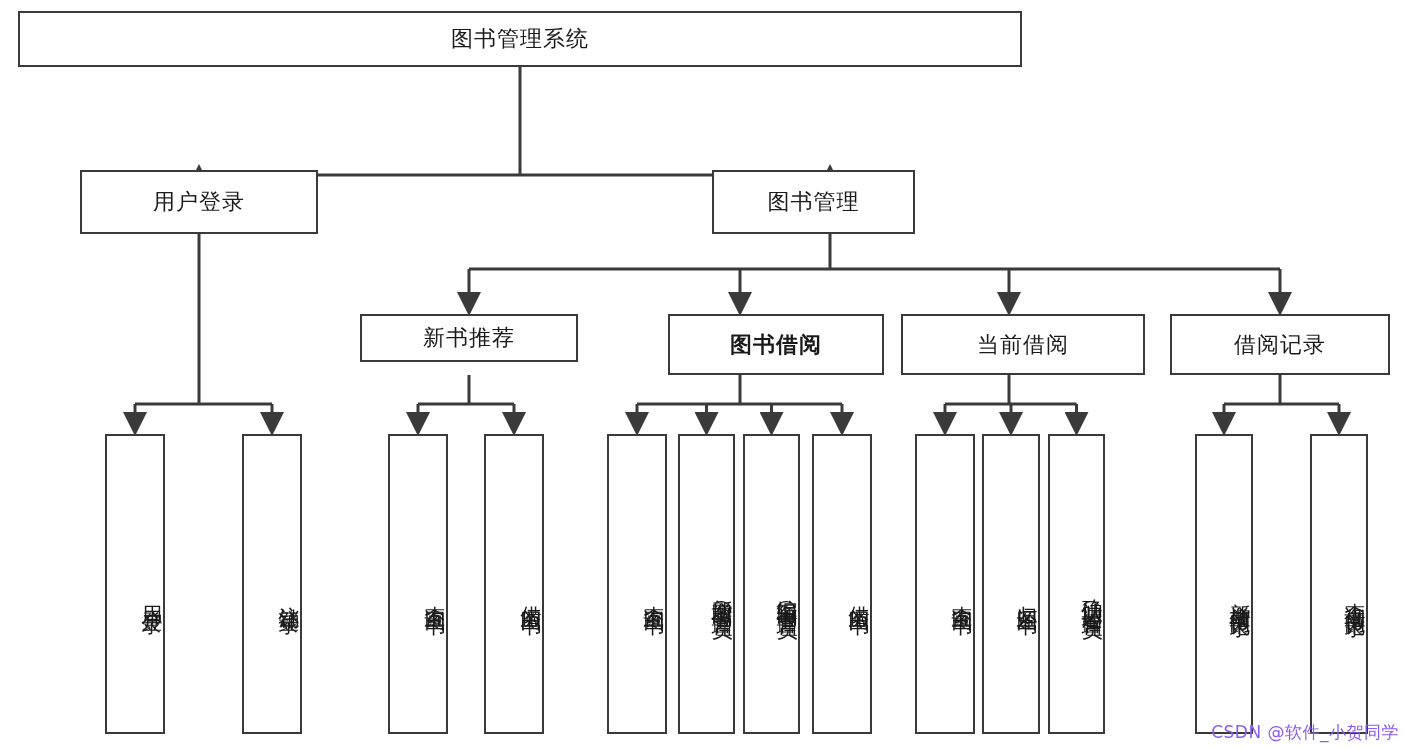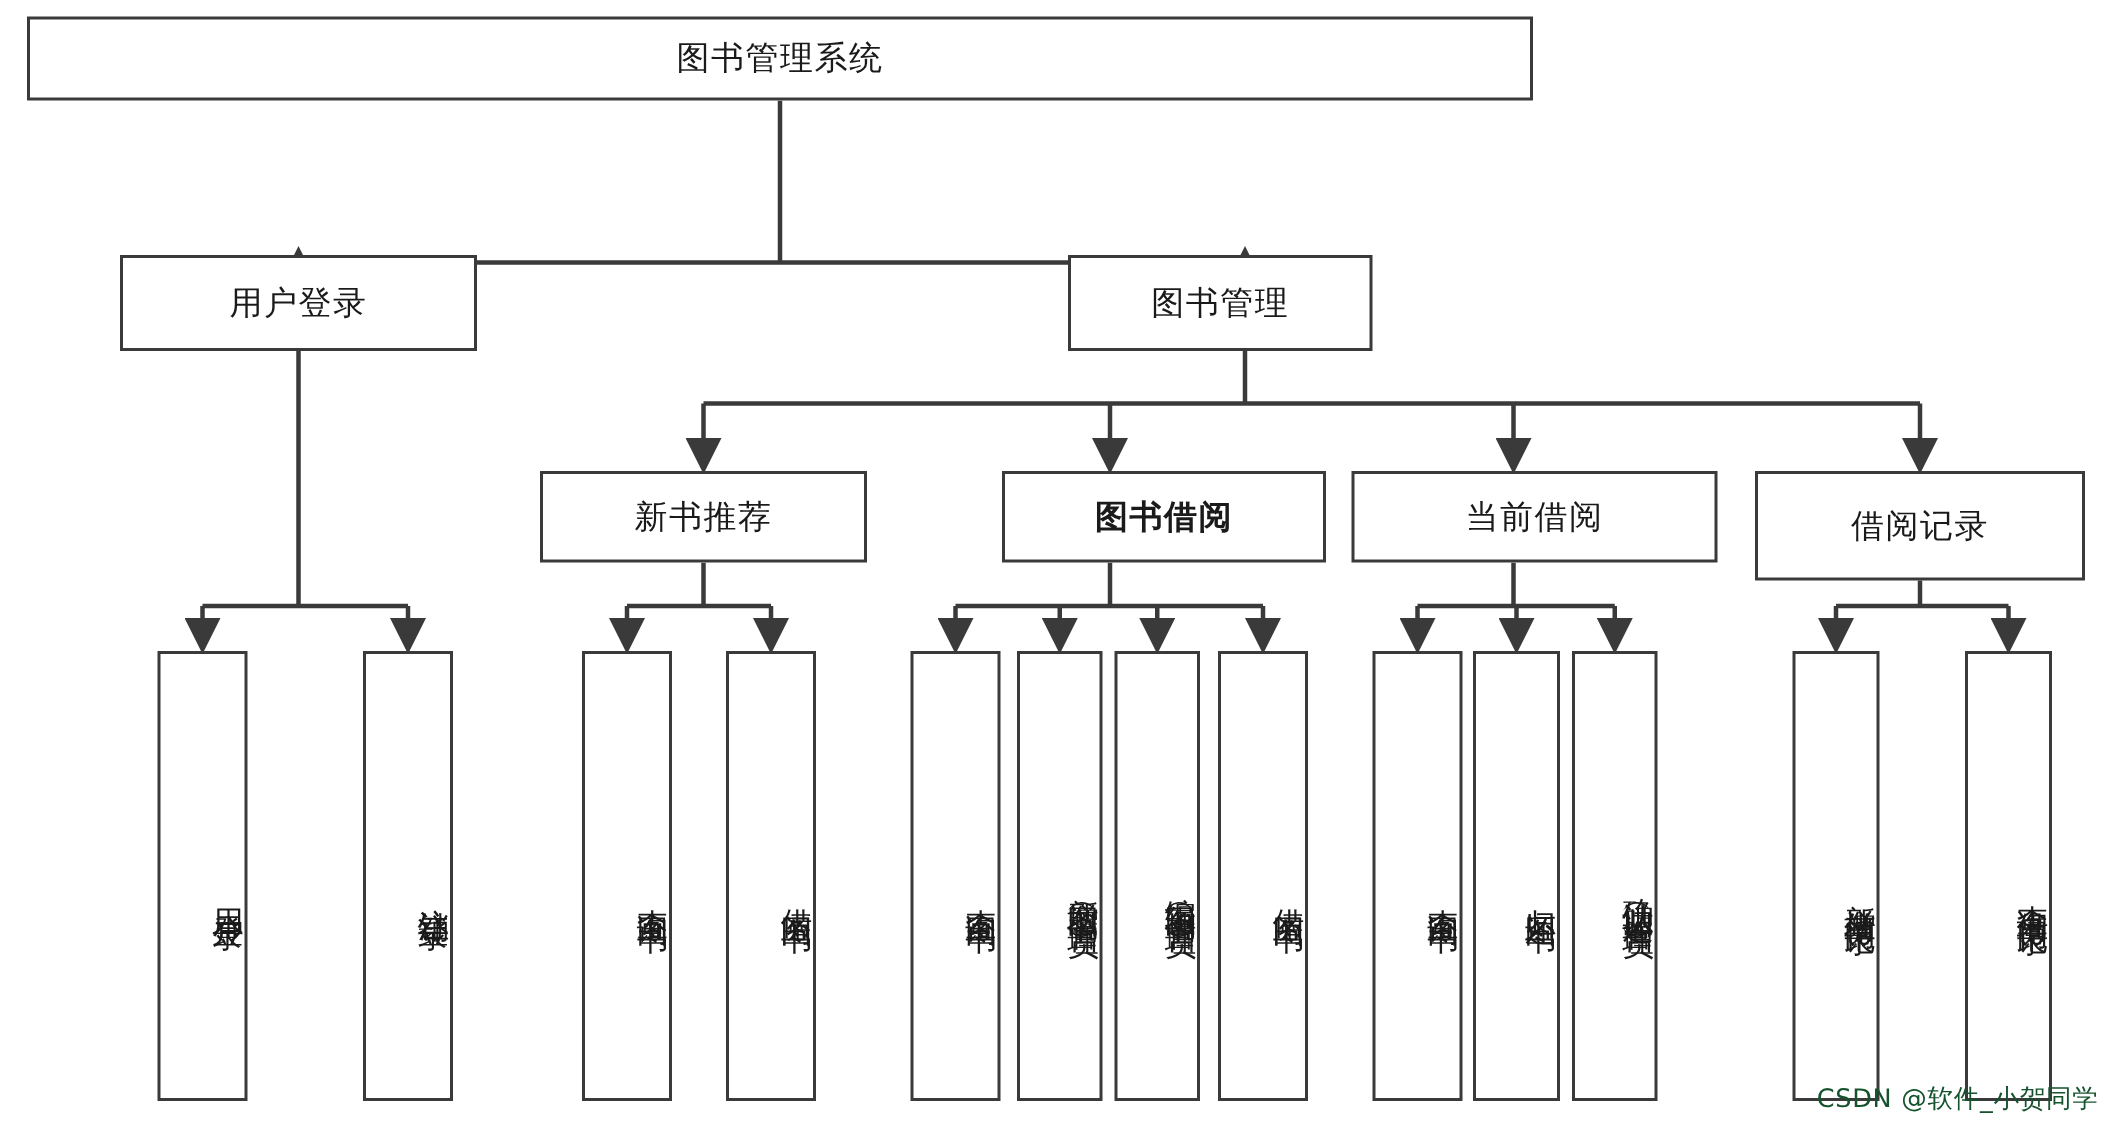--- a/index.html
+++ b/index.html
@@ -54,21 +54,21 @@
   }
   .node.vert .label {
     writing-mode: vertical-rl;
     text-orientation: upright;
   }
   #watermark {
     position: absolute;
     right: 6px;
     bottom: 3px;
     font-size: 17px;
-    color: #14532d;
+    color: #8b5cf6;
     white-space: nowrap;
     letter-spacing: 0.5px;
   }
 </style>
 </head>
 <body>
 
 <div id="canvas">
   <svg id="edges" viewBox="0 0 1405 747" preserveAspectRatio="none" aria-hidden="true">
     <defs>
@@ -116,30 +116,30 @@
   <div id="node-layer">
       <div class="node horiz" style="left: 18px; top: 11px; width: 1004px; height: 56px;">
         <span class="label">图书管理系统</span>
       </div>
       <div class="node horiz" style="left: 80px; top: 170px; width: 238px; height: 64px;">
         <span class="label">用户登录</span>
       </div>
       <div class="node horiz" style="left: 712px; top: 170px; width: 203px; height: 64px;">
         <span class="label">图书管理</span>
       </div>
-      <div class="node horiz" style="left: 360px; top: 314px; width: 218px; height: 61px;">
+      <div class="node horiz" style="left: 360px; top: 314px; width: 218px; height: 48px;">
         <span class="label">新书推荐</span>
       </div>
       <div class="node horiz" style="left: 668px; top: 314px; width: 216px; height: 61px; font-weight: bold;">
         <span class="label">图书借阅</span>
       </div>
       <div class="node horiz" style="left: 901px; top: 314px; width: 244px; height: 61px;">
         <span class="label">当前借阅</span>
       </div>
-      <div class="node horiz" style="left: 1170px; top: 314px; width: 220px; height: 73px;">
+      <div class="node horiz" style="left: 1170px; top: 314px; width: 220px; height: 61px;">
         <span class="label">借阅记录</span>
       </div>
       <div class="node vert" style="left: 105px; top: 434px; width: 60px; height: 300px;">
         <span class="label">用户登录</span>
       </div>
       <div class="node vert" style="left: 242px; top: 434px; width: 60px; height: 300px;">
         <span class="label">注销登录</span>
       </div>
       <div class="node vert" style="left: 388px; top: 434px; width: 60px; height: 300px;">
         <span class="label">查询图书</span>

